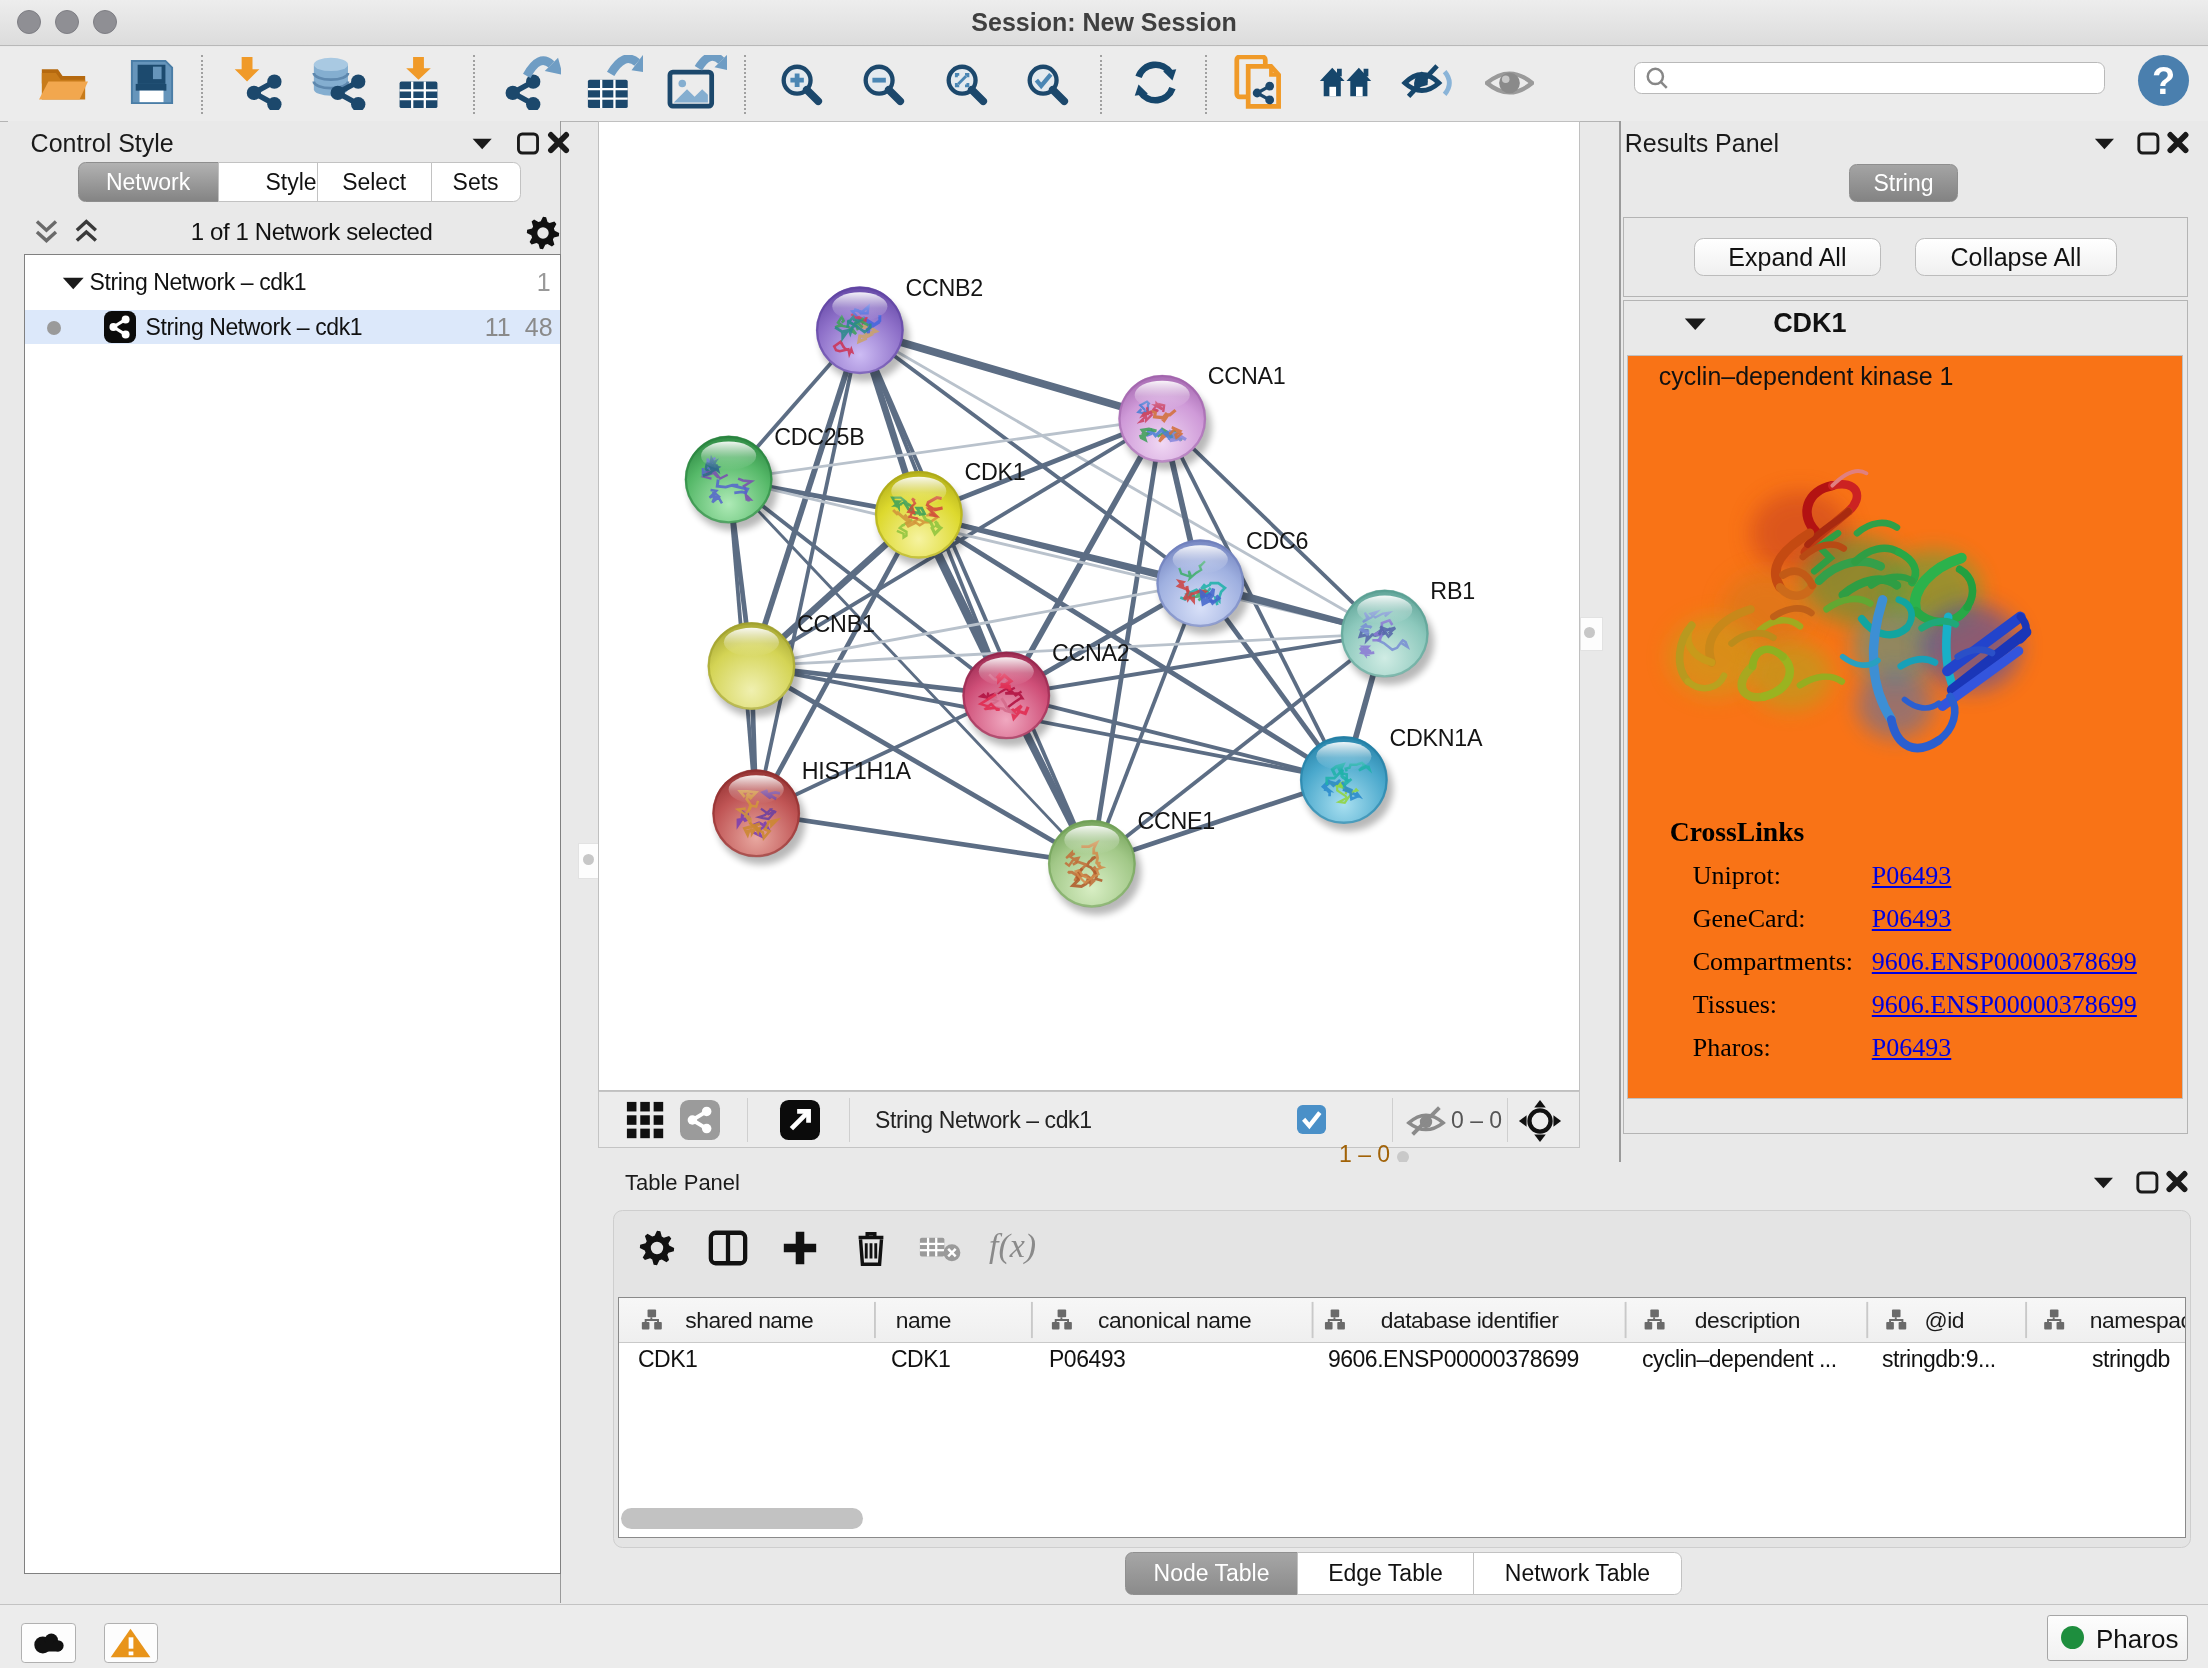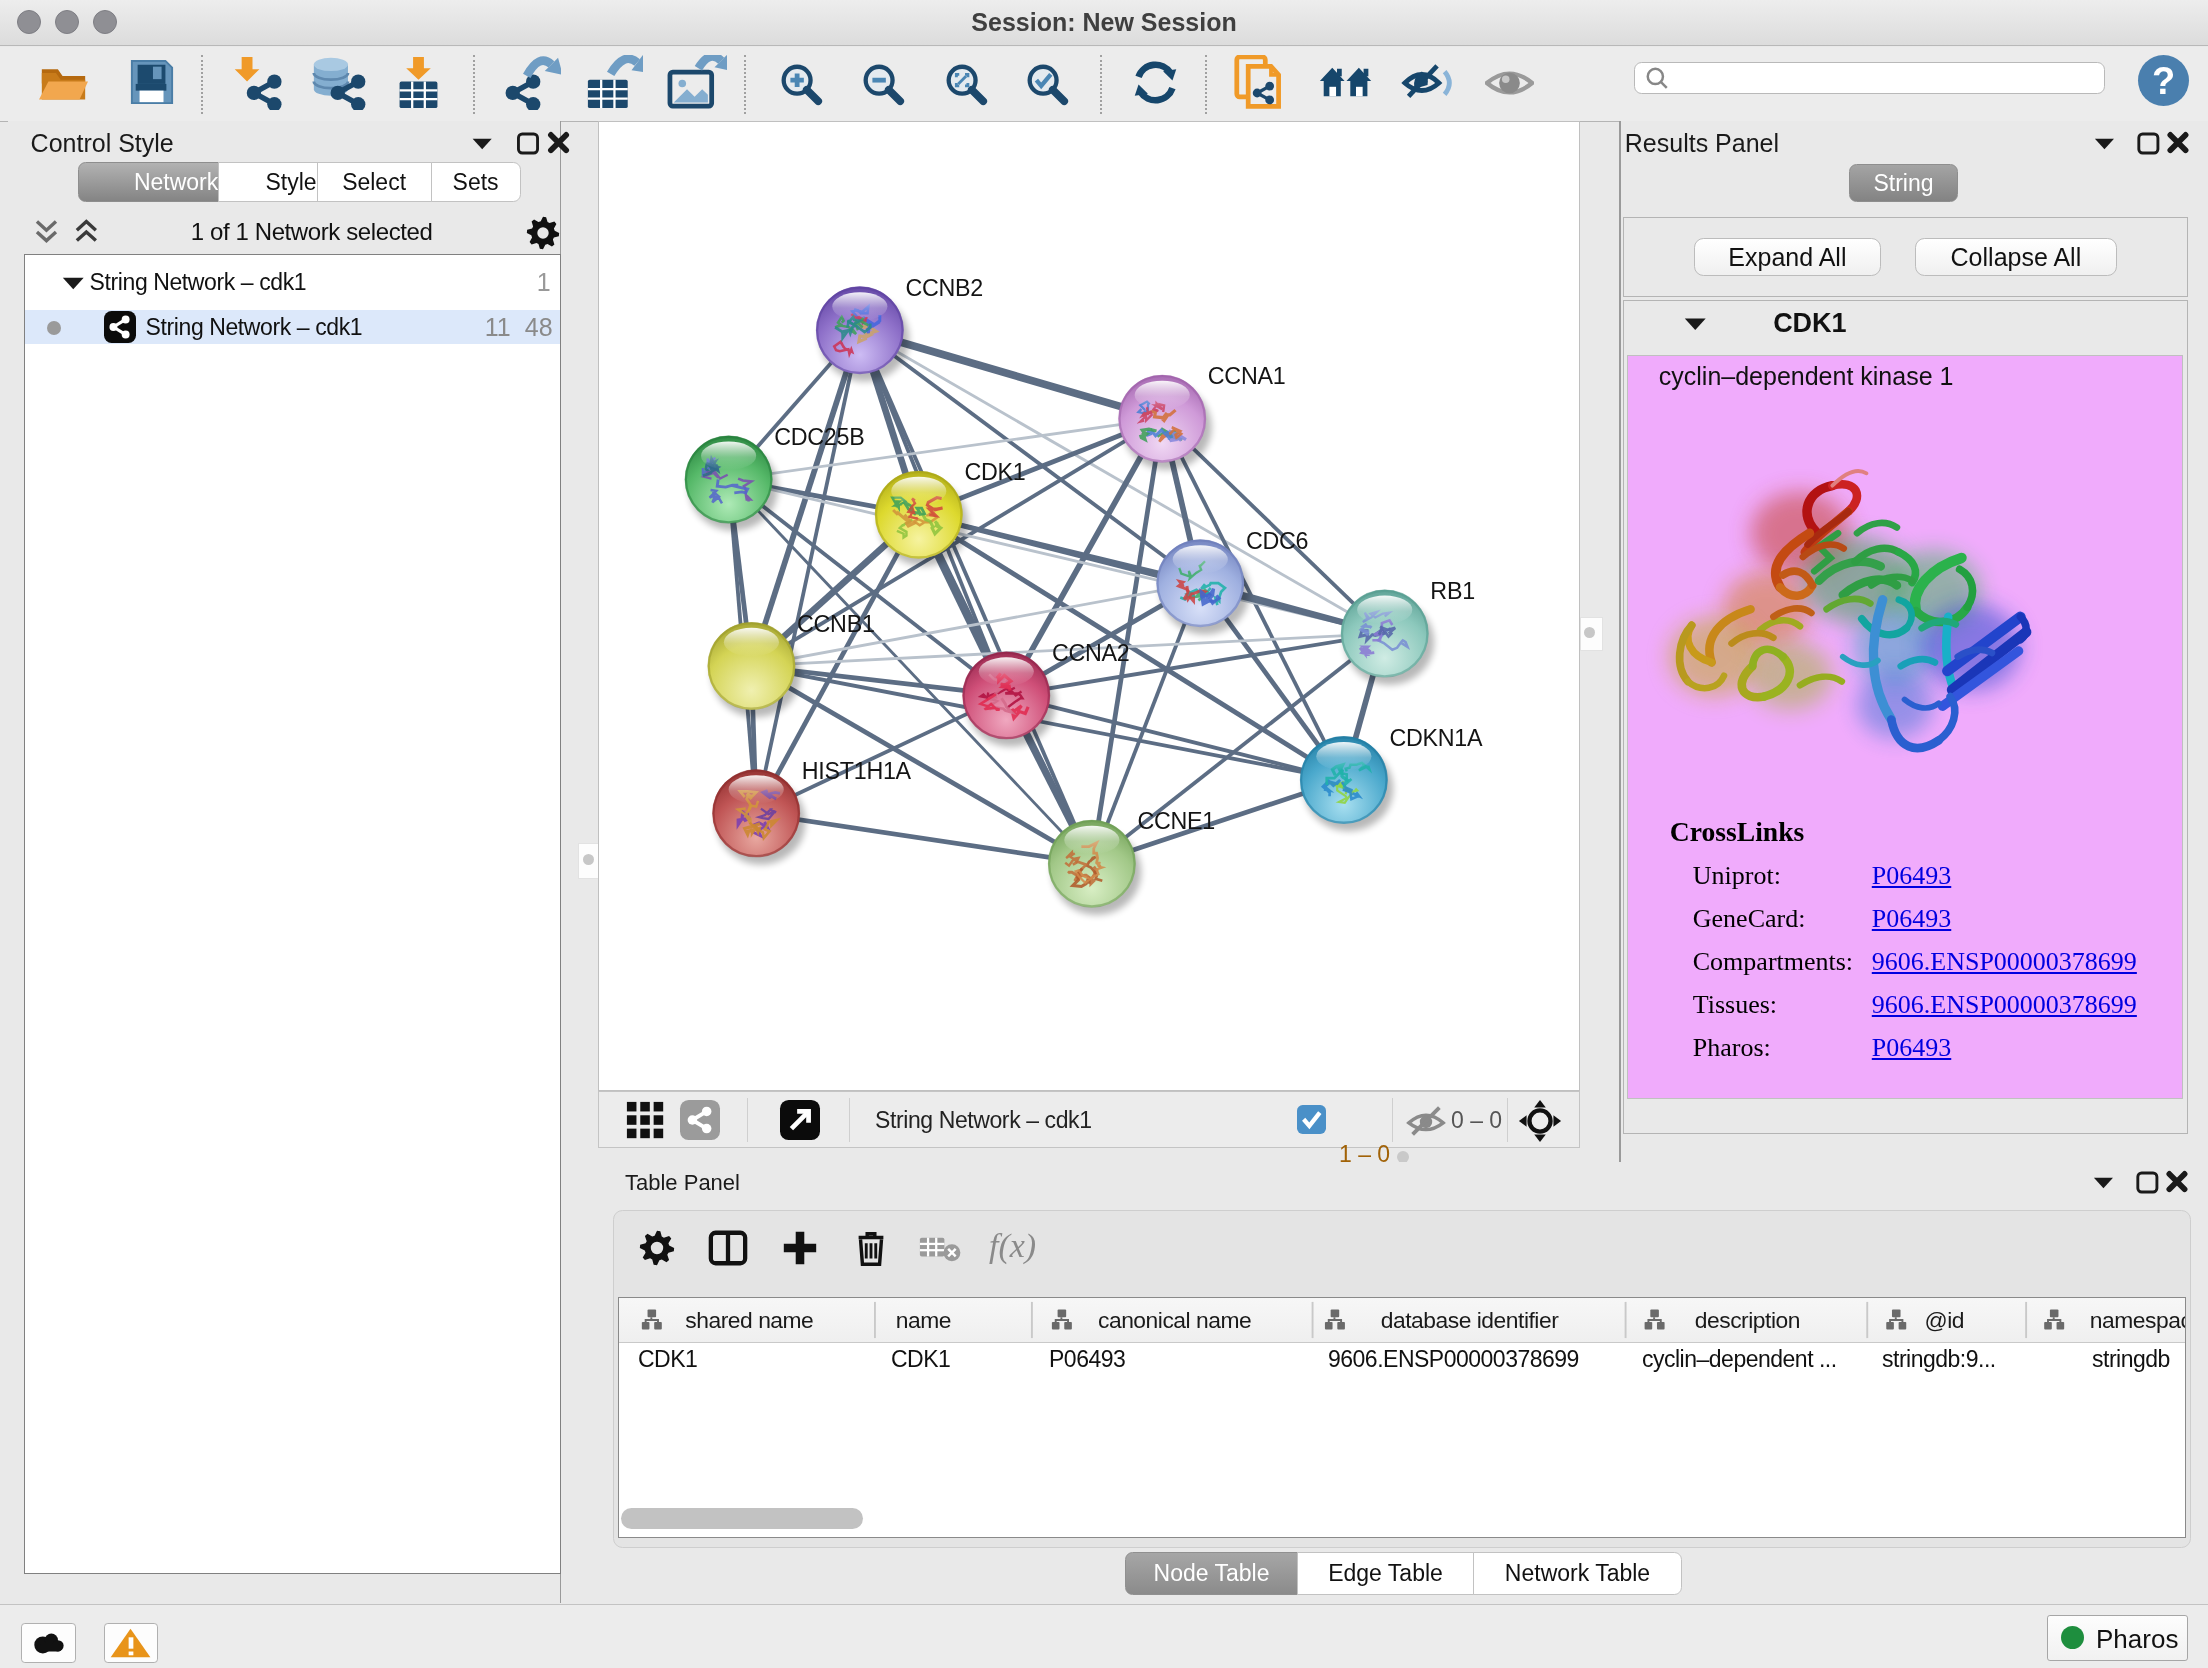--- a/index.html
+++ b/index.html
@@ -160,21 +160,21 @@
     <div class="abs" style="left:23px;top:7.6px;font-size:25px;color:#1a1a1a;">Control Style</div>
     <div class="hdrbtns abs" style="left:457px;top:9.5px;width:95px;height:25px;">
       <svg width="105" height="25" viewBox="0 0 110 26">
         <polygon points="8,8 28,8 18,19" fill="#1a1a1a"></polygon>
         <rect x="56" y="3" width="20" height="20" rx="4" fill="none" stroke="#1a1a1a" stroke-width="3"></rect>
         <path d="M90,4 L106,20 M106,4 L90,20" stroke="#1a1a1a" stroke-width="6" stroke-linecap="round"></path>
       </svg>
     </div>
 
     <div class="abs" style="left:70px;top:41px;width:139px;height:38px;background:linear-gradient(#b2b2b2,#848484);
-         border:1px solid #8e8e8e;border-radius:7.6px 0 0 7.6px;color:#fff;font-size:23px;text-align:center;line-height:38px;padding-left:28px;">Network</div>
+         border:1px solid #8e8e8e;border-radius:7.6px 0 0 7.6px;color:#fff;font-size:23px;text-align:center;line-height:38px;">Network</div>
     <div class="abs" style="left:210px;top:41px;width:98px;height:38px;background:#fff;border:1px solid #c2c2c2;
          color:#111;font-size:23px;text-align:right;line-height:38px;">Style</div>
     <div class="abs" style="left:309px;top:41px;width:113px;height:38px;background:#fff;border:1px solid #c2c2c2;
          color:#111;font-size:23px;text-align:center;line-height:38px;">Select</div>
     <div class="abs" style="left:423px;top:41px;width:88px;height:38px;background:#fff;border:1px solid #c2c2c2;
          border-radius:0 7.6px 7.6px 0;color:#111;font-size:23px;text-align:center;line-height:38px;">Sets</div>
 
     <svg class="abs" style="left:23px;top:93px" width="86" height="38" viewBox="0 0 90 40">
       <path d="M6,8 l10,9 l10,-9 M6,19 l10,9 l10,-9" fill="none" stroke="#6a6a6a" stroke-width="3.6"></path>
       <path d="M48,17 l10,-9 l10,9 M48,28 l10,-9 l10,9" fill="none" stroke="#3a3a3a" stroke-width="3.6"></path>
@@ -538,21 +538,21 @@
            border-radius:9.5px;font-size:25px;color:#111;text-align:center;line-height:36px;">Expand All</div>
       <div class="abs" style="left:291px;top:20px;width:200px;height:36px;background:linear-gradient(#ffffff,#f0f0f0);border:1px solid #bcbcbc;
            border-radius:9.5px;font-size:25px;color:#111;text-align:center;line-height:36px;">Collapse All</div>
     </div>
 
     <div class="abs" style="left:1.9px;top:179px;width:563px;height:832px;border:1px solid #b4b4b4;">
       <svg width="28.5" height="28.5" style="position:absolute;left:57px;top:9.5px" viewBox="0 0 30 30">
           <polygon points="4,8 26,8 15,20" fill="#1a1a1a"></polygon>
         </svg>
       <div class="abs" style="left:91px;top:6.7px;width:190px;font-size:27px;font-weight:bold;color:#111;text-align:center;">CDK1</div>
-      <div class="abs" style="left:2.9px;top:54px;width:554px;height:742px;background:#f0abfc;border:1px solid #c0c0c0;">
+      <div class="abs" style="left:2.9px;top:54px;width:554px;height:742px;background:#f97316;border:1px solid #c0c0c0;">
         <div class="abs" style="left:31px;top:5.7px;font-size:25px;color:#111;">cyclin–dependent kinase 1</div>
         <svg width="554" height="438" viewBox="1709 374 583 460" style="position:absolute;left:0;top:0">
 <defs>
               <filter id="rblur" x="-50%" y="-50%" width="200%" height="200%">
                 <feGaussianBlur stdDeviation="11"></feGaussianBlur>
               </filter>
             </defs>
 <ellipse cx="1890" cy="560" rx="52" ry="44" fill="#c03a20" opacity="0.5" filter="url(#rblur)"></ellipse>
 <ellipse cx="1855" cy="640" rx="46" ry="40" fill="#cc7a1a" opacity="0.5" filter="url(#rblur)"></ellipse>
 <ellipse cx="1800" cy="690" rx="48" ry="42" fill="#bca81f" opacity="0.5" filter="url(#rblur)"></ellipse>

